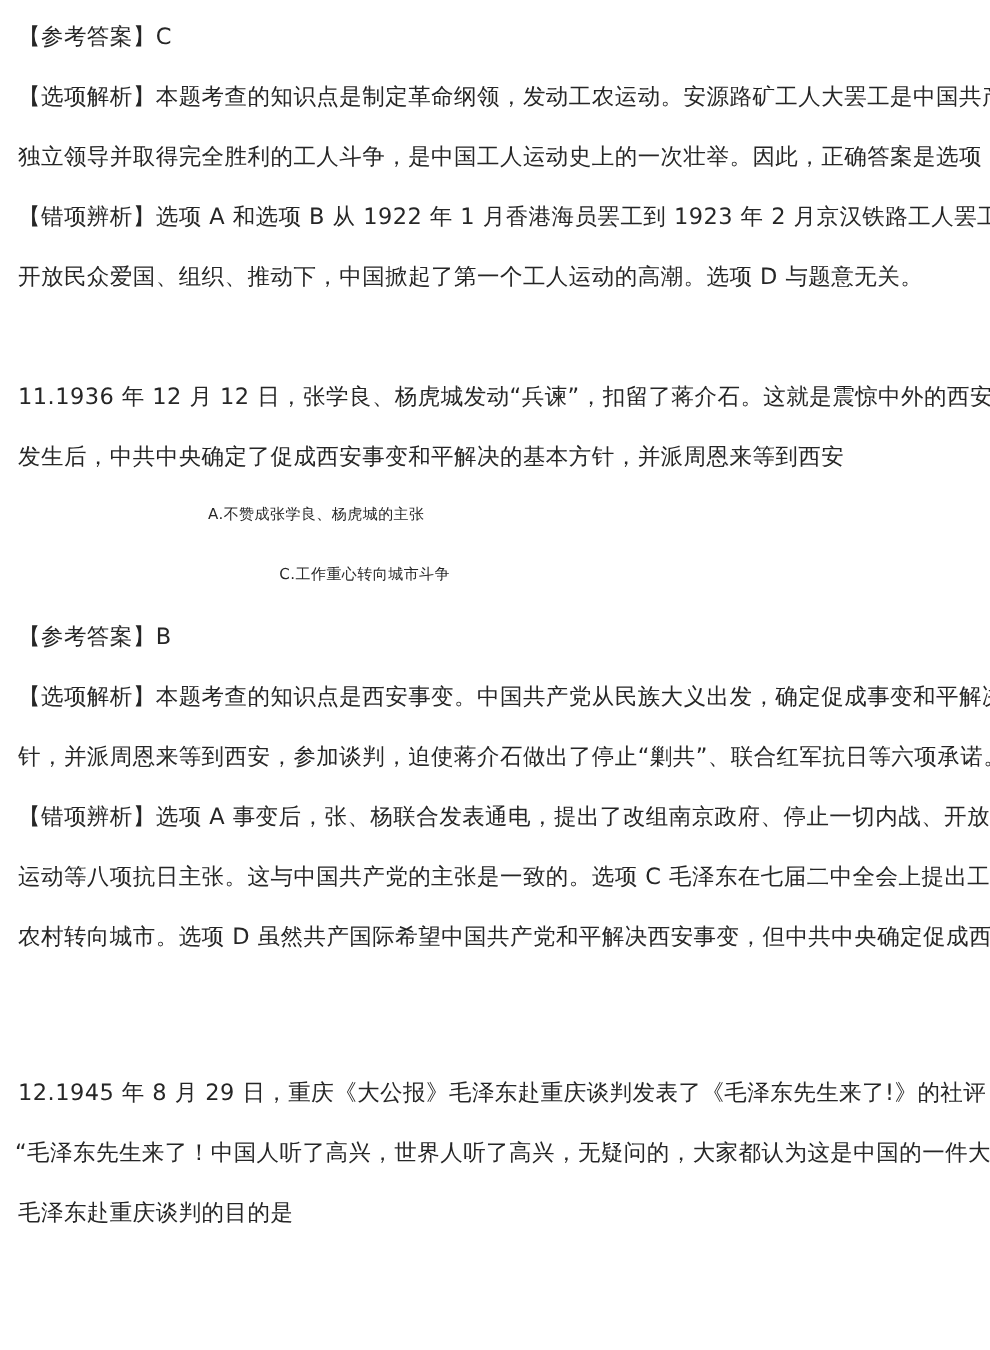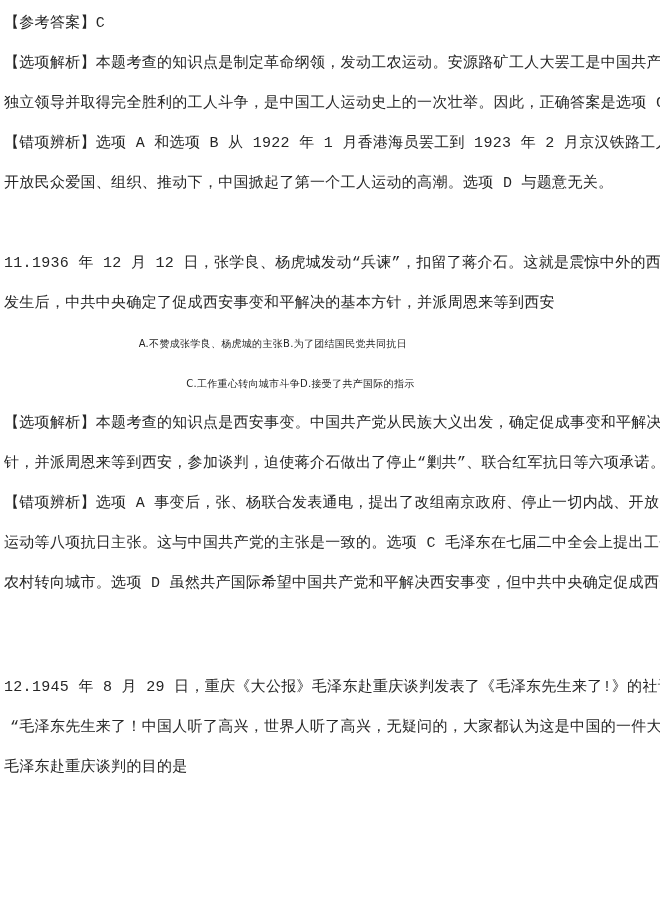--- a/index.html
+++ b/index.html
@@ -14,26 +14,25 @@
     background: #ffffff;
     overflow: hidden;
     box-sizing: border-box;
     padding-top: 4px;
     font-family: "DejaVu Sans", "Liberation Sans", sans-serif;
     color: #262626;
   }
   .line {
     height: 40px;
     line-height: 40px;
-    padding: 0 4px;
+    padding: 0 12px;
     font-size: 15px;
     white-space: nowrap;
     overflow: hidden;
     letter-spacing: 0.3px;
-    font-family: Liberation Mono, monospace;
   }
   .opt-row {
     height: 40px;
     line-height: 40px;
     font-size: 10px;
     display: flex;
     white-space: nowrap;
     letter-spacing: 0.3px;
     text-align: right;
   }
@@ -65,27 +64,26 @@
   <div class="line">【错项辨析】选项 A 和选项 B 从 1922 年 1 月香港海员罢工到 1923 年 2 月京汉铁路工人罢工，在中国共</div>
   <div class="line">开放民众爱国、组织、推动下，中国掀起了第一个工人运动的高潮。选项 D 与题意无关。</div>
 
   <div class="gap-1"></div>
 
   <div class="line">11.1936 年 12 月 12 日，张学良、杨虎城发动“兵谏”，扣留了蒋介石。这就是震惊中外的西安事变。事变</div>
   <div class="line">发生后，中共中央确定了促成西安事变和平解决的基本方针，并派周恩来等到西安</div>
 
   <div class="opt-row">
     <span class="opt-first-ab">A.不赞成张学良、杨虎城的主张</span>
-    <span class="opt-second">B.为了团结国民党共同抗日</span>
   </div>
   <div class="opt-row">
     <span class="opt-first-cd">C.工作重心转向城市斗争</span>
-    <span class="opt-second">D.接受了共产国际的指示</span>
   </div>
 
+  <div class="line">【参考答案】B</div>
   <div class="line">【选项解析】本题考查的知识点是西安事变。中国共产党从民族大义出发，确定促成事变和平解决的基本方</div>
   <div class="line">针，并派周恩来等到西安，参加谈判，迫使蒋介石做出了停止“剿共”、联合红军抗日等六项承诺。因此，</div>
   <div class="line">【错项辨析】选项 A 事变后，张、杨联合发表通电，提出了改组南京政府、停止一切内战、开放民众爱国</div>
   <div class="line">运动等八项抗日主张。这与中国共产党的主张是一致的。选项 C 毛泽东在七届二中全会上提出工作重心由</div>
   <div class="line">农村转向城市。选项 D 虽然共产国际希望中国共产党和平解决西安事变，但中共中央确定促成西安事变和</div>
 
   <div class="gap-2"></div>
 
   <div class="line">12.1945 年 8 月 29 日，重庆《大公报》毛泽东赴重庆谈判发表了《毛泽东先生来了!》的社评，其中写道：</div>
   <div class="line quote-line">“毛泽东先生来了！中国人听了高兴，世界人听了高兴，无疑问的，大家都认为这是中国的一件大喜事。”</div>

